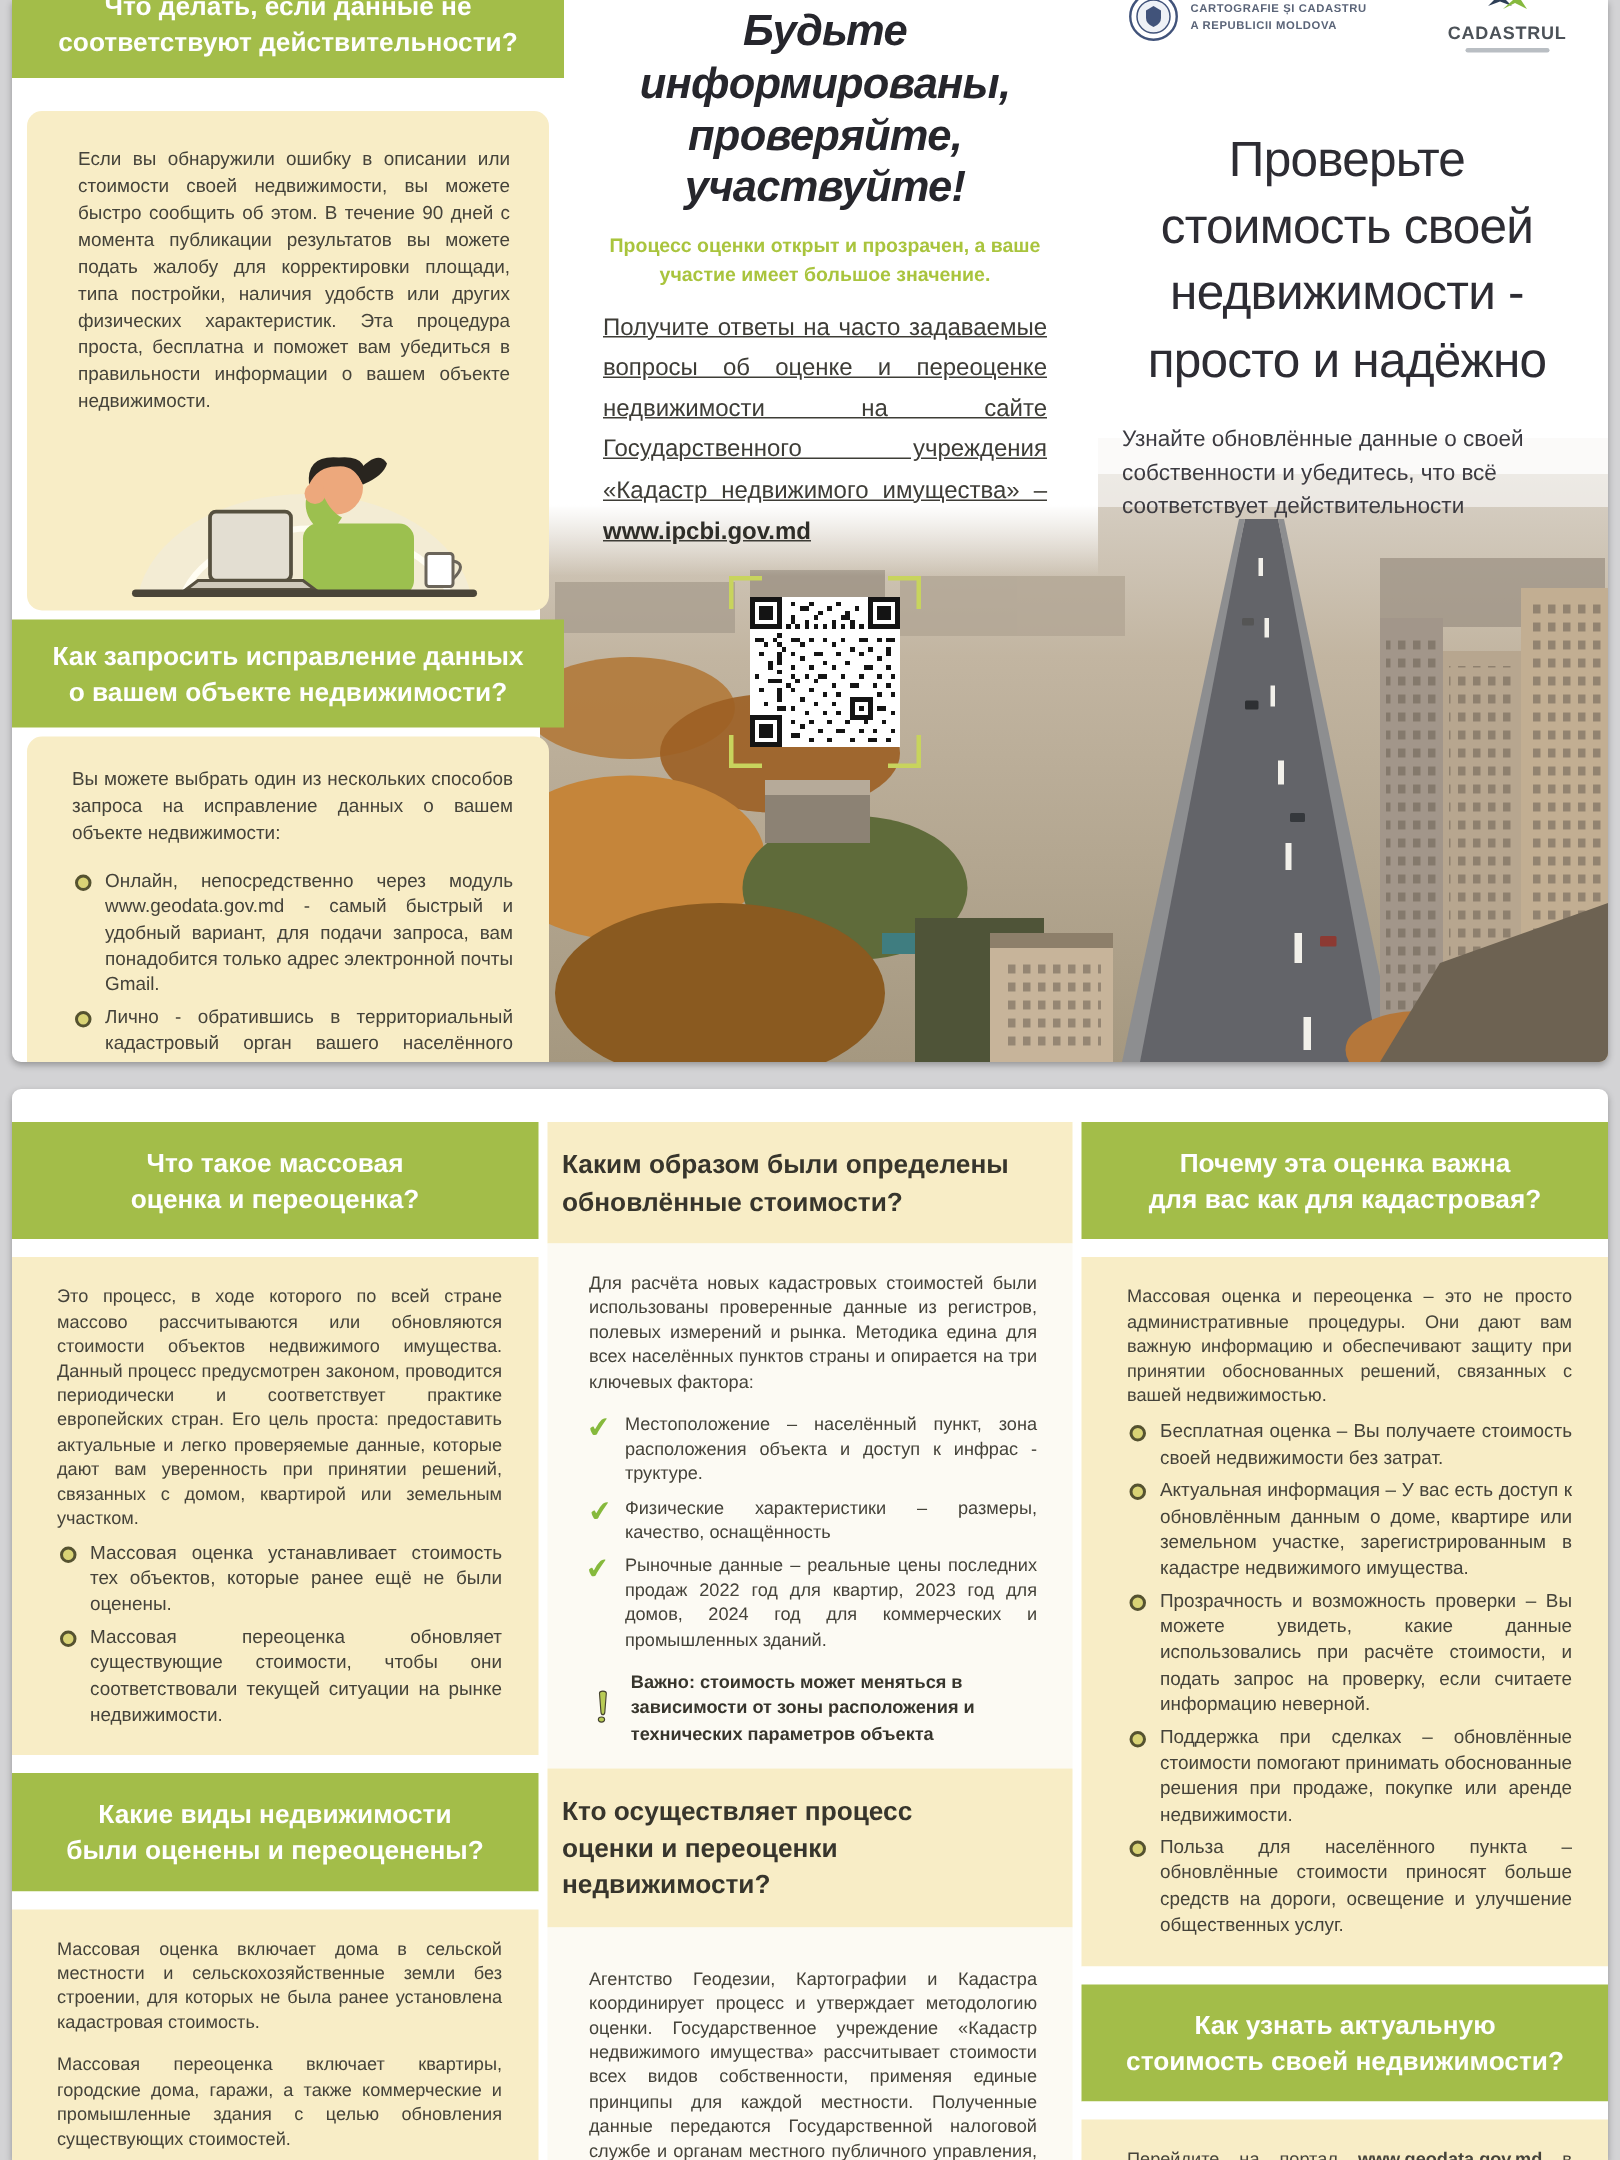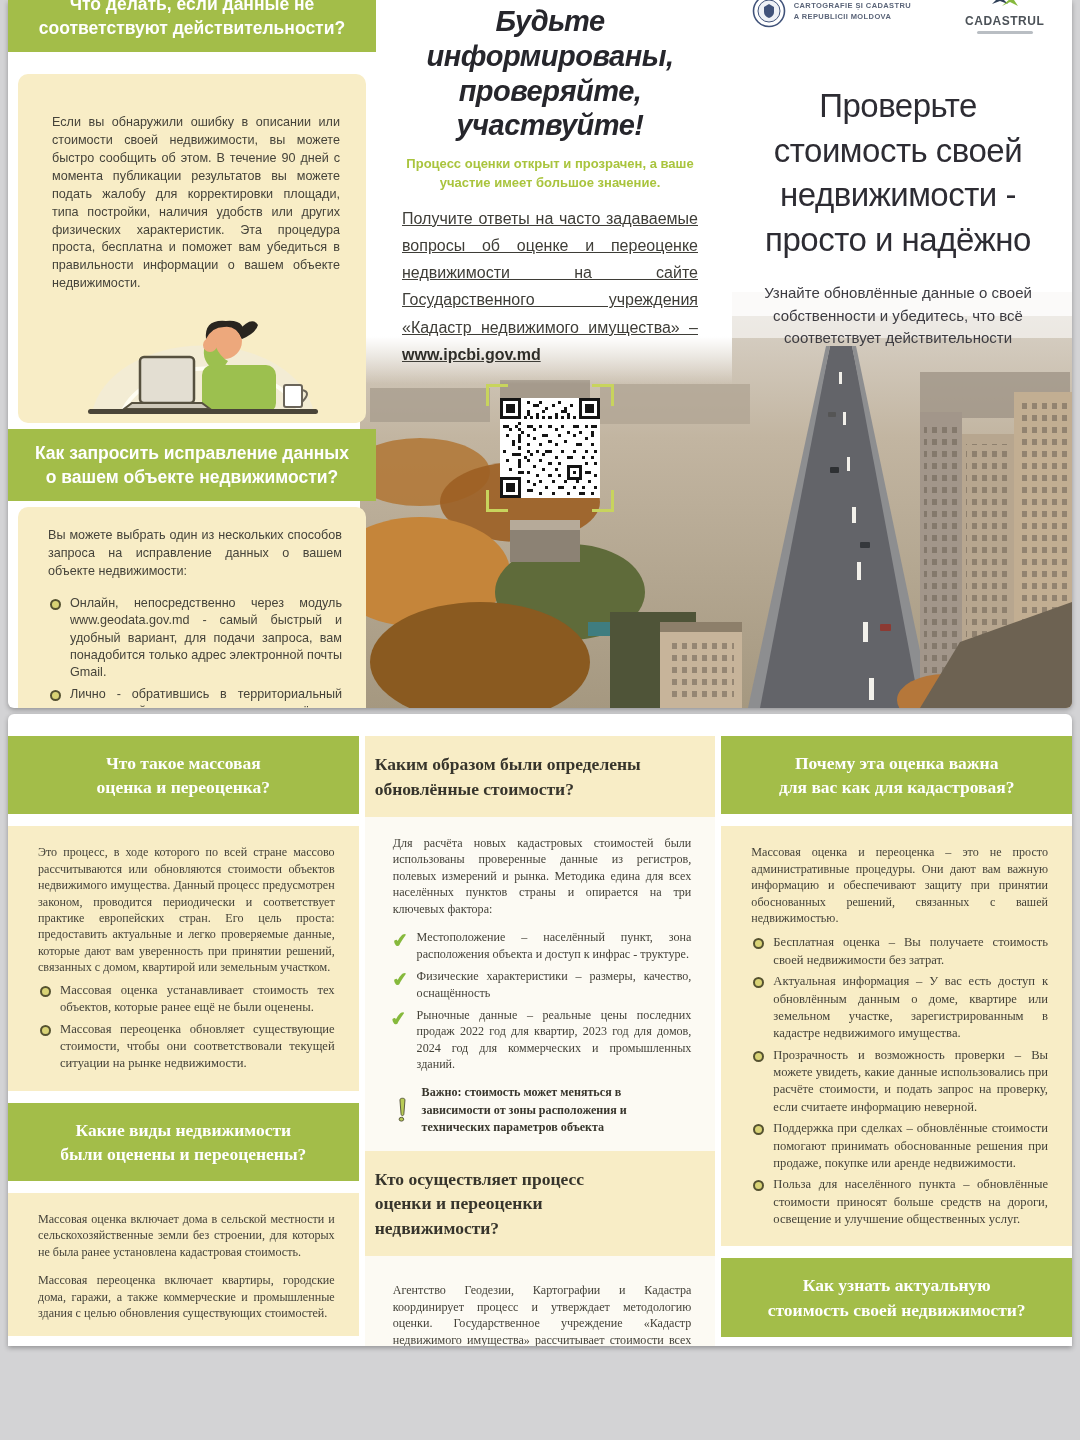--- a/index.html
+++ b/index.html
@@ -5,32 +5,32 @@
   :root{
     --green:#a3bd49; --green-dark:#8fae3a; --cream:#f8edc6; --cream2:#f9efcd;
     --ink:#45433a; --ink-bold:#37352c; --headline:#26262c; --accent:#a9c43d;
     --pagebg:#d3d3d5; --whitebox:#fcfaf3;
   }
   *{margin:0;padding:0;box-sizing:border-box;}
   html,body{width:1080px;height:1440px;overflow:hidden;}
   body{background:var(--pagebg);font-family:"Liberation Sans","DejaVu Sans",sans-serif;color:var(--ink);}
   .sheet{margin:0 8px;background:#fff;box-shadow:0 2px 5px rgba(0,0,0,.3);position:relative;}
   .sheet-top{height:708px;border-radius:0 0 6px 6px;overflow:hidden;}
-  .sheet-bottom{margin-top:6px;height:632px;border-radius:6px 6px 0 0;overflow:hidden;display:flex;gap:6px;font-family:Liberation Serif, serif;}
+  .sheet-bottom{margin-top:18px;height:714px;border-radius:6px 6px 0 0;overflow:hidden;display:flex;gap:6px;}
   
   .fcol{position:absolute;top:0;bottom:0;}
   .fcol-left{left:0;width:368px;z-index:2;}
   .fcol-mid{left:368px;width:348px;z-index:2;}
   .fcol-right{left:716px;width:348px;z-index:2;}
   .band{background:var(--green);color:#fff;font-weight:bold;text-align:center;line-height:1.38;}
   .band .l{display:block;}
   .band-f{font-size:17.5px;padding:12px 8px;}
   .band1{margin-top:-16px;padding-top:8px;}
   .creambox{background:var(--cream);border-radius:10px;margin:0 10px;}
-  .introbox{margin-top:22px;padding:40px 26px 0 34px;}
+  .introbox{margin-top:22px;padding:24px 26px 0 34px;}
   .bodytxt{font-size:12.6px;line-height:1.42;text-align:justify;color:var(--ink);}
   .illustration{display:block;margin:2px auto 0;}
   .box2{margin-top:6px;padding:20px 24px 16px 30px;min-height:310px;}
   .dotlist{list-style:none;margin-top:14px;}
   .dotlist li{position:relative;padding-left:22px;margin-bottom:4px;font-size:12.6px;line-height:1.38;text-align:justify;}
   .dotlist li::before{content:"";position:absolute;left:2px;top:4px;width:7px;height:7px;border-radius:50%;
     background:#d9d375;border:2px solid #555230;}
   .warnrow{display:flex;align-items:flex-end;gap:14px;margin-top:18px;padding-left:14px;}
   .warntxt{font-weight:bold;font-size:12.8px;line-height:1.45;color:var(--ink-bold);}
   
@@ -48,21 +48,21 @@
   .qrsvg{position:absolute;left:14px;top:14px;}
   
   .fcol-right{padding:0 20px;text-align:center;}
   .logorow{display:flex;justify-content:center;align-items:flex-start;gap:54px;margin-top:-6px;height:46px;}
   .sealwrap{display:flex;gap:8px;align-items:center;}
   .sealtxt{text-align:left;font-size:7.5px;letter-spacing:.4px;color:#5a6478;line-height:1.5;font-weight:bold;}
   .cadwrap{text-align:center;}
   .cadname{font-size:12px;font-weight:bold;color:#4c5258;letter-spacing:.5px;}
   .cadtag{width:56px;height:3px;background:#b9bec3;margin:3px auto 0;border-radius:2px;}
   .fronttitle{margin-top:44px;font-size:33px;font-weight:normal;color:#2d2c33;line-height:1.35;letter-spacing:-.5px;}
-  .frontsub{margin:20px auto 0;font-size:15px;line-height:1.5;color:#3c3b41;max-width:300px;text-align:center;}
+  .frontsub{margin:20px auto 0;font-size:15px;line-height:1.5;color:#3c3b41;max-width:300px;text-align:left;}
   
   .photo{position:absolute;left:352px;top:292px;width:712px;height:416px;z-index:1;}
   .photo-fade{position:absolute;left:352px;top:292px;width:372px;height:92px;z-index:1;
     background:linear-gradient(180deg,#fff 48%,rgba(255,255,255,0));}
   
   .bcol{flex:1 1 0;display:flex;flex-direction:column;min-width:0;}
   .band-b{font-size:17.5px;padding:15px 10px;}
   .bgap{height:12px;background:#fff;flex:0 0 auto;}
   .creamsec{background:var(--cream);padding:18px 24px 14px 30px;}
   .creamsec.grow{flex:1 1 auto;}

